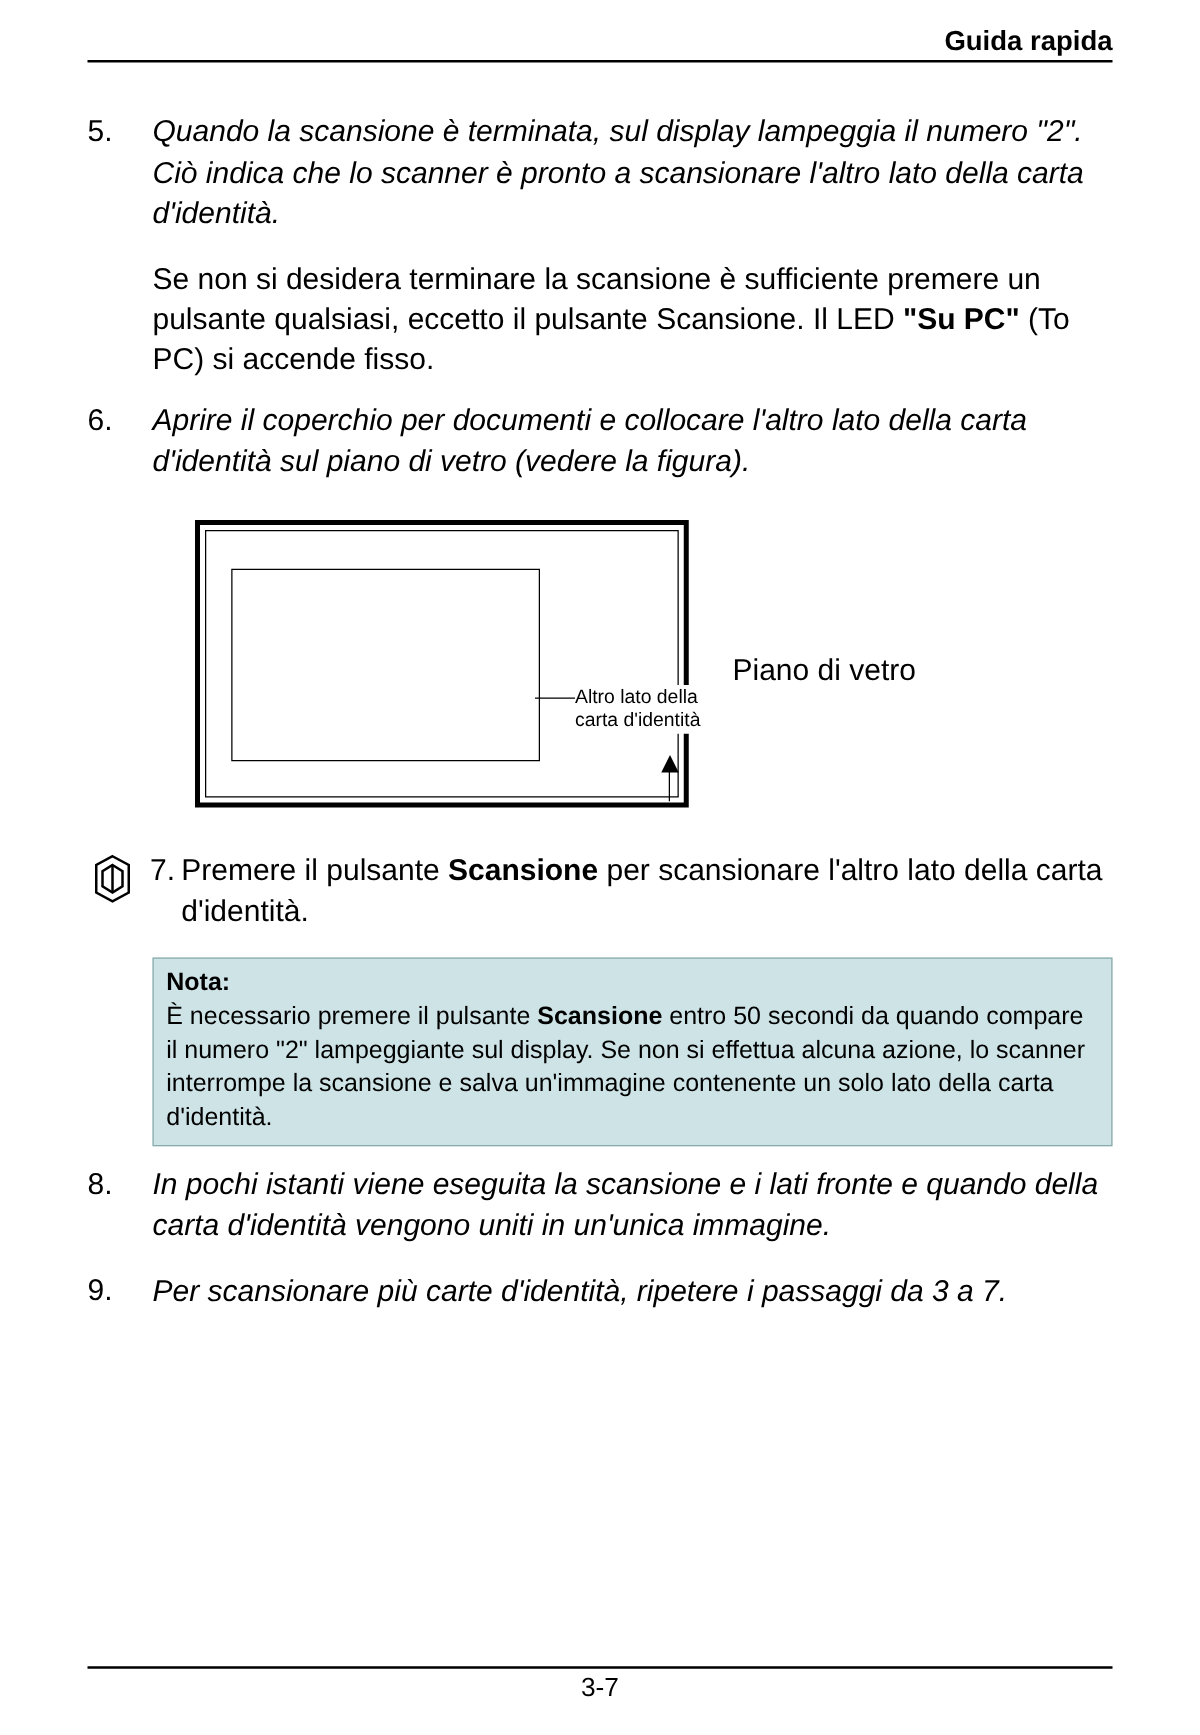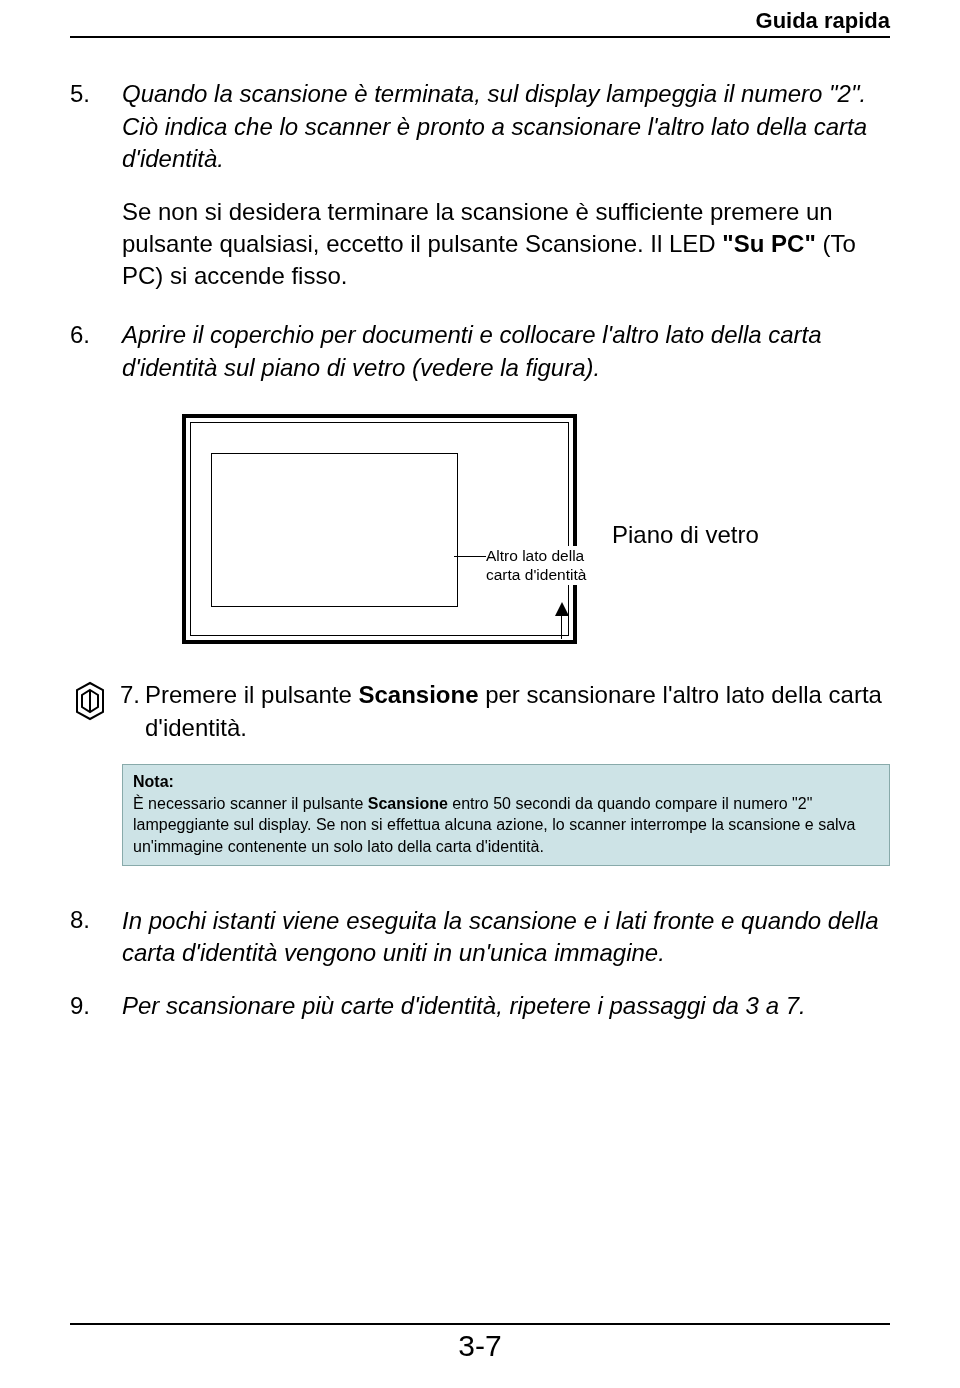--- a/index.html
+++ b/index.html
@@ -6,21 +6,21 @@
     margin: 0;
     padding: 0;
     font-family: Verdana, Geneva, sans-serif;
     background: #fff;
     color: #000;
   }
   .page {
     width: 960px;
     height: 1388px;
     box-sizing: border-box;
-    padding: 8px 70px 20px 70px;
+    padding: 20px 70px 20px 70px;
     position: relative;
   }
   .header {
     text-align: right;
     font-weight: bold;
     font-size: 22px;
     border-bottom: 2.5px solid #000;
     padding-bottom: 2px;
     margin-bottom: 40px;
   }
@@ -38,36 +38,36 @@
     margin-left: 52px;
     margin-top: -32px; 
     font-style: italic;
   }
   .item5 { margin-top: 40px;}
   .item5 .num { margin-left: 0; }
   .para-indent {
     margin-left: 52px;
     font-size: 24px;
     line-height:1.35;
-    margin-bottom:26px;
+    margin-bottom:16px;
   }
   .bold { font-weight: bold; }
 
   
   .diagram-wrap {
     margin: 30px 0 35px 0;
     display: flex;
     align-items: flex-start;
   }
   .diagram {
     width: 395px;
     height: 230px;
     border: 4px solid #000;
     box-sizing: border-box;
-    margin-left: 112px;
+    margin-left: 86px;
     position: relative;
   }
   .diagram .inner1 {
     position: absolute;
     left: 4px; top: 4px; right: 4px; bottom: 4px;
     border: 1px solid #000;
   }
   .diagram .card {
     position: absolute;
     left: 25px;
@@ -128,33 +128,33 @@
   }
   .scan-icon svg { width:100%; height:100%;}
   .scan-text { flex:1; font-size:24px; line-height:1.35;}
   .scan-text .num { }
   .scan-text .body { margin-left:25px; margin-top:-32px; display:block;}
 
   
   .note-box {
     background: #cde3e6;
     border: 1px solid #8aa;
-    margin: 0 0 38px 52px;
+    margin: 0 0 15px 52px;
     padding: 6px 10px 8px 10px;
-    font-size:16px;
+    font-size:20px;
     line-height:1.35;
   }
   .note-box .title { font-weight: bold; }
 
   .footer {
     position:absolute;
     left:70px; right:70px; bottom:25px;
     border-top:2.5px solid #000;
     text-align:center;
-    font-size:30px;
+    font-size:21px;
     padding-top:4px;
   }
 </style>
 </head>
 <body>
 
 <div class="page">
 
   <div class="header">
     <span>Guida rapida</span>
@@ -198,21 +198,21 @@
       <span class="num">7.</span>
       <span class="body">
         <span>Premere il pulsante </span><span class="bold">Scansione</span><span> per scansionare l'altro lato della carta d'identità.</span>
       </span>
     </div>
   </div>
 
   <div class="note-box">
     <div class="title">Nota:</div>
     <div>
-      <span>È necessario scanner il pulsante </span><span class="bold">Scansione</span><span> entro 50 secondi da quando compare il numero "2" lampeggiante sul display. Se non si effettua alcuna azione, lo scanner interrompe la scansione e salva un'immagine contenente un solo lato della carta d'identità.</span>
+      <span>È necessario premere il pulsante </span><span class="bold">Scansione</span><span> entro 50 secondi da quando compare il numero "2" lampeggiante sul display. Se non si effettua alcuna azione, lo scanner interrompe la scansione e salva un'immagine contenente un solo lato della carta d'identità.</span>
     </div>
   </div>
 
   <div class="item">
     <span class="num">8.</span>
     <span class="body">In pochi istanti viene eseguita la scansione e i lati fronte e quando della carta d'identità vengono uniti in un'unica immagine.</span>
   </div>
 
   <div class="item" style="margin-bottom:0;">
     <span class="num">9.</span>

